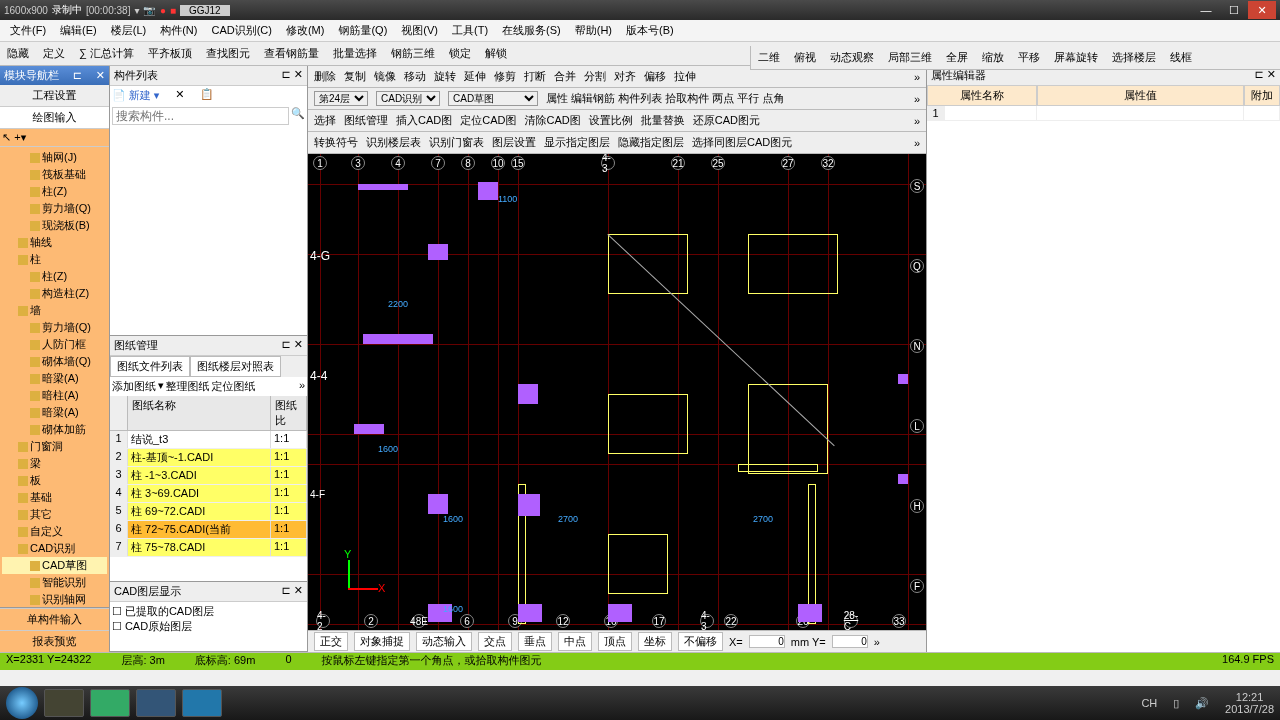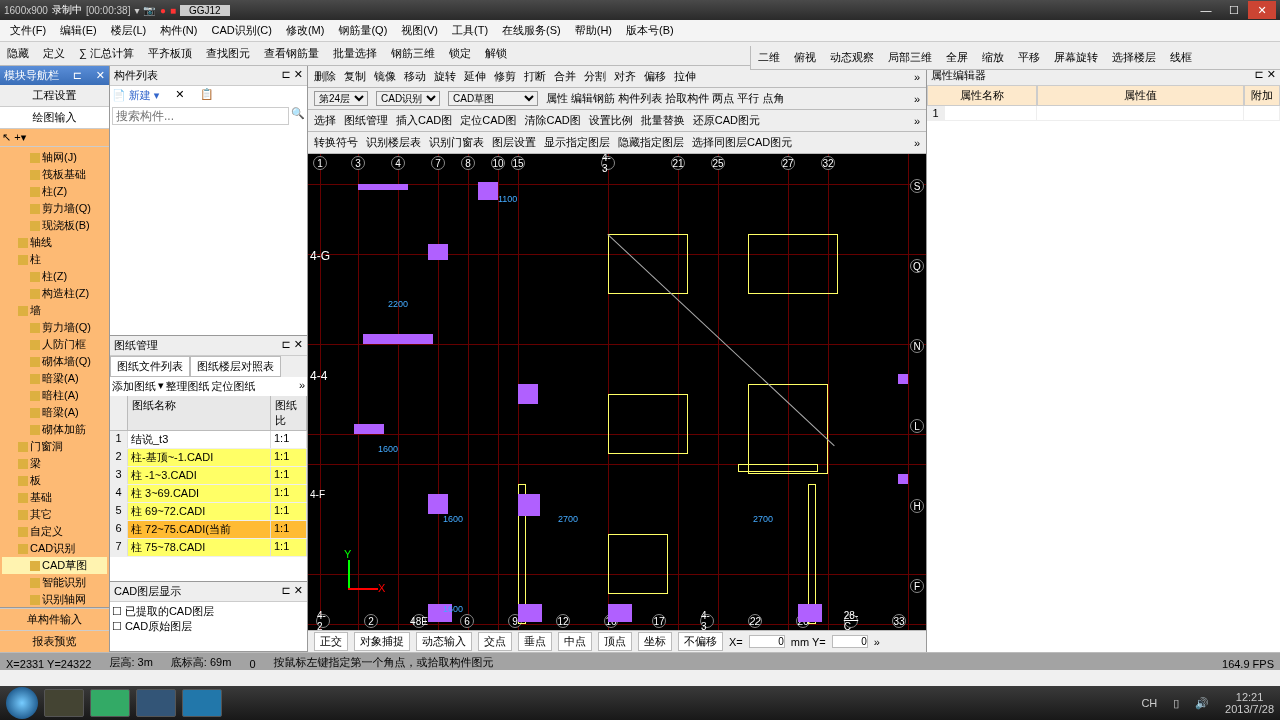--- a/index.html
+++ b/index.html
@@ -65,21 +65,21 @@
 .ucs .x { background:#f00; width:30px; height:2px; bottom:0; }
 .statusrow { height:22px; background:#eee; border-top:1px solid #bbb; display:flex; align-items:center; gap:6px; padding:0 6px; font-size:10px; }
 .statusrow .btn { border:1px solid #bbb; padding:1px 5px; background:#fff; }
 .statusrow input { width:36px; border:1px solid #bbb; font-size:10px; text-align:right; }
 .right { width:354px; background:#fff; border-left:1px solid #999; display:flex; flex-direction:column; }
 .right .tbl2 { display:flex; font-size:10px; }
 .right .tbl2 .col { flex:1; border:1px solid #ccc; background:#fde9cc; padding:2px 4px; text-align:center; position:static; }
 .right .rows { flex:1; }
 .right .rows .r { display:flex; border-bottom:1px solid #eee; }
 .right .rows .r div { border-right:1px solid #eee; padding:1px 4px; }
-.status2 { height:18px; background:#a3a3a3; border-top:1px solid #bbb; display:flex; align-items:flex-end; padding:0 6px; font-size:10px; gap:18px; }
+.status2 { height:18px; background:#84cc16; border-top:1px solid #bbb; display:flex; align-items:flex-start; padding:0 6px; font-size:10px; gap:30px; }
 .status2 .r { margin-left:auto; }
 .taskbar { position:absolute; bottom:0; left:0; right:0; height:34px; background:linear-gradient(#3a3a3a,#181818); display:flex; align-items:center; padding:0 6px; gap:6px; }
 .taskbar .orb { width:32px; height:32px; border-radius:50%; background:radial-gradient(#7cf,#036); }
 .taskbar .app { width:40px; height:28px; background:#222; border:1px solid #555; border-radius:2px; }
 .taskbar .tray { margin-left:auto; color:#ccc; font-size:10px; display:flex; gap:16px; align-items:center; }
 </style>
 </head>
 <body>
 
 <div class="titlebar">
@@ -349,21 +349,21 @@
           <div class="axlbl" style="left: 513px; top: 2px;">32</div>
           <div class="axlbl" style="left: 8px; bottom: 2px;">4-2</div>
           <div class="axlbl" style="left: 56px; bottom: 2px;">2</div>
           <div class="axlbl" style="left: 104px; bottom: 2px;">48E</div>
           <div class="axlbl" style="left: 152px; bottom: 2px;">6</div>
           <div class="axlbl" style="left: 200px; bottom: 2px;">9</div>
           <div class="axlbl" style="left: 248px; bottom: 2px;">12</div>
           <div class="axlbl" style="left: 296px; bottom: 2px;">16</div>
           <div class="axlbl" style="left: 344px; bottom: 2px;">17</div>
           <div class="axlbl" style="left: 392px; bottom: 2px;">4-3</div>
-          <div class="axlbl" style="left: 440px; bottom: 2px; font-style: italic;">22</div>
+          <div class="axlbl" style="left: 416px; bottom: 2px;">22</div>
           <div class="axlbl" style="left: 488px; bottom: 2px;">26</div>
           <div class="axlbl" style="left: 536px; bottom: 2px; text-decoration: underline;">28-C</div>
           <div class="axlbl" style="left: 584px; bottom: 2px;">33</div>
           <div class="axlbl" style="right: 2px; top: 25px;">S</div>
           <div class="axlbl" style="right: 2px; top: 105px;">Q</div>
           <div class="axlbl" style="right: 2px; top: 185px;">N</div>
           <div class="axlbl" style="right: 2px; top: 265px;">L</div>
           <div class="axlbl" style="right: 2px; top: 345px;">H</div>
           <div class="axlbl" style="right: 2px; top: 425px;">F</div>
           <div style="position: absolute; left: 2px; top: 95px; color: rgb(255, 255, 255); font-size: 12px;">4-G</div>

